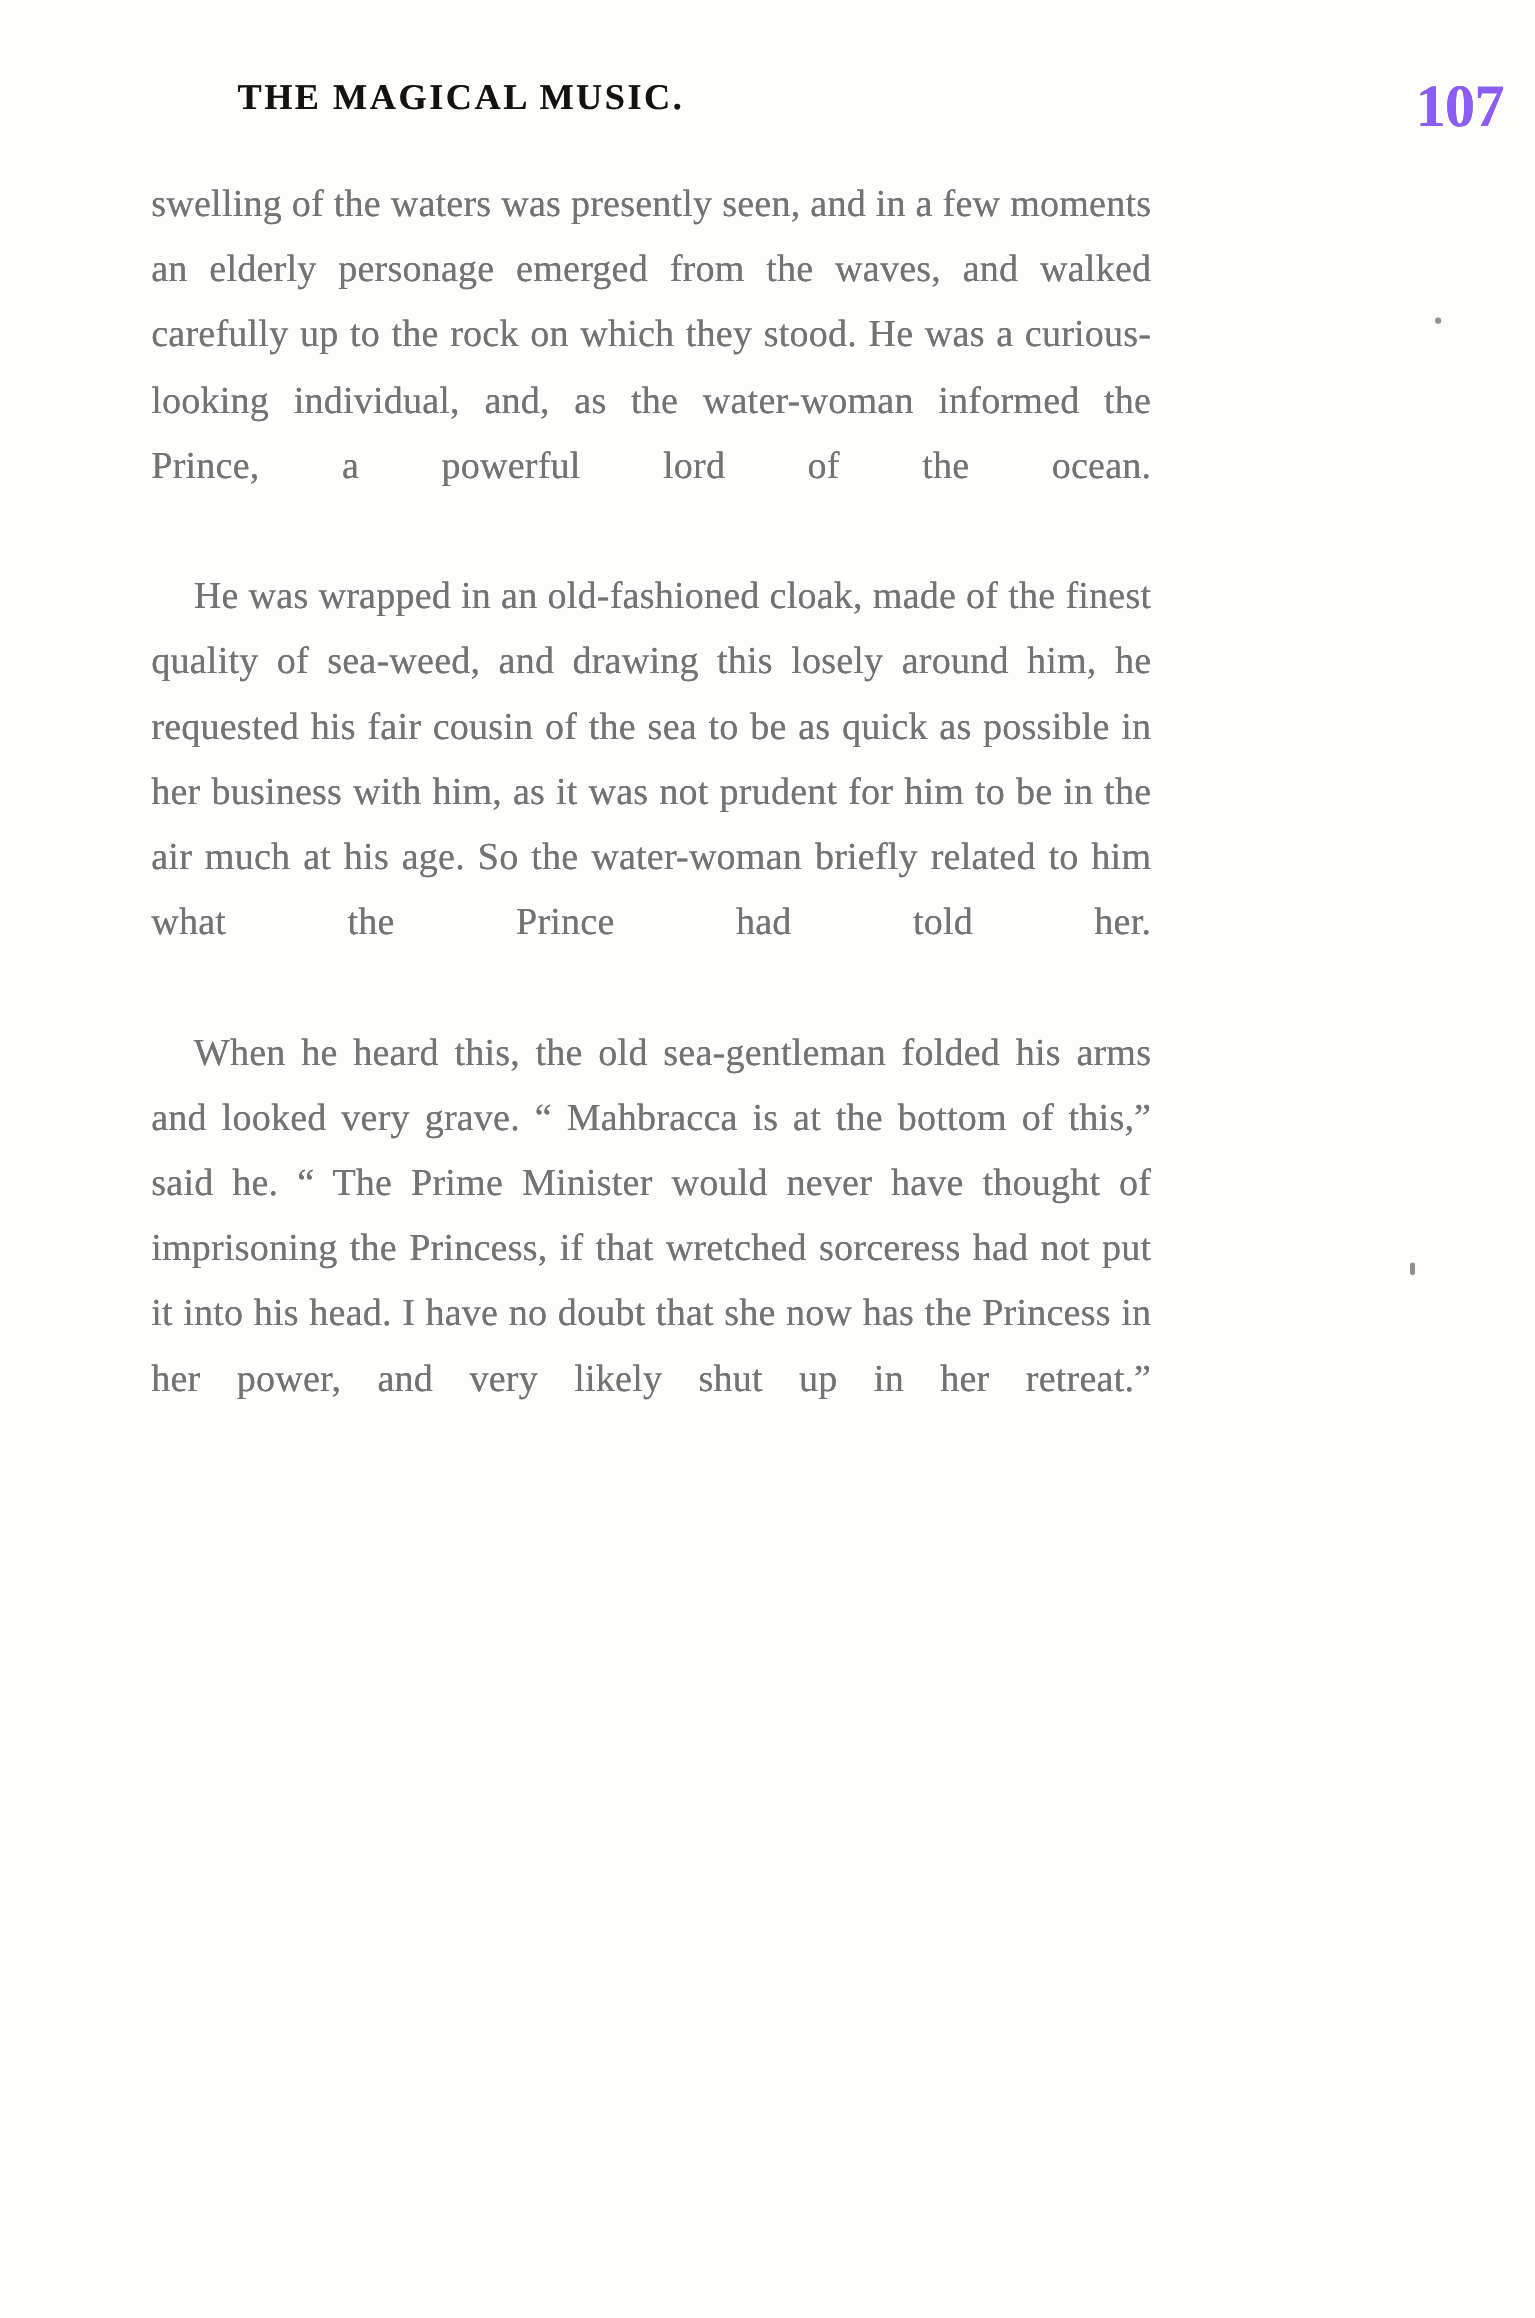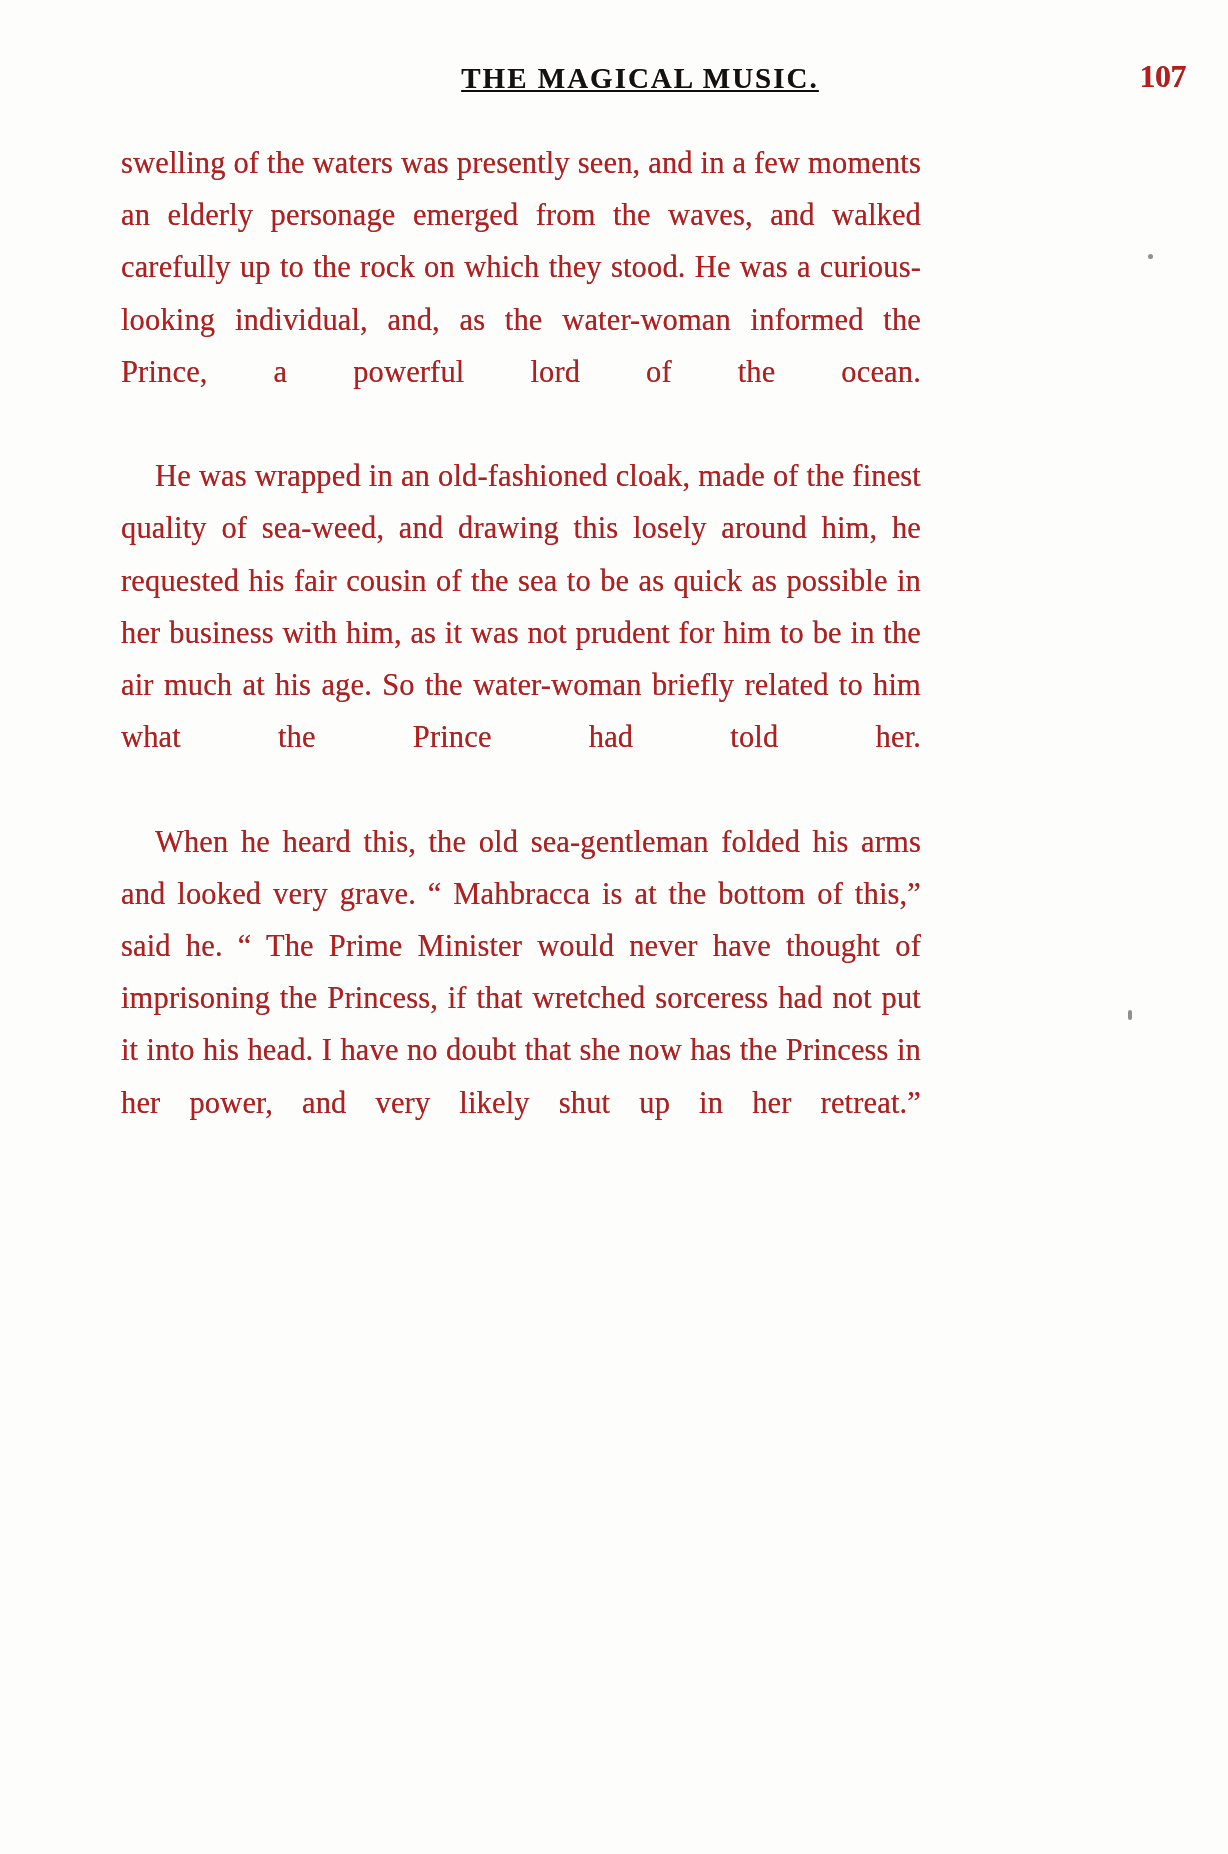--- a/index.html
+++ b/index.html
@@ -23,55 +23,54 @@
     background: #fdfdfc;
   }
   .header {
     position: absolute;
     left: 130px;
     top: 62px;
     width: 960px;
     height: 46px;
     display: flex;
     align-items: baseline;
-    justify-content: center;
-    text-decoration: underline;
+    justify-content: flex-start;
   }
   .running-title {
     font-family: "Liberation Serif", serif;
     font-weight: bold;
     font-size: 29px;
     letter-spacing: 2.0px;
     color: #141110;
     white-space: nowrap;
     margin-left: 60px;
   }
   .folio {
     position: absolute;
-    right: 42px;
+    right: 25px;
     top: 58px;
     font-family: "Liberation Serif", serif;
     font-weight: bold;
-    font-size: 32px;
+    font-size: 48px;
     letter-spacing: -0.5px;
-    color: #b91c1c;
+    color: #8b5cf6;
   }
   .textblock {
     position: absolute;
     left: 121px;
     top: 137px;
     width: 800px;
   }
   p.para {
     margin: 0 0 0 0;
     font-size: 30.5px;
     line-height: 52.2px;
     text-align: justify;
     text-justify: inter-word;
-    color: #b91c1c;
+    color: #737373;
     font-family: "Liberation Serif", serif;
     letter-spacing: 0.15px;
   }
   p.para + p.para {
     margin-top: 0px;
   }
   p.indent {
     text-indent: 34px;
   }
   

